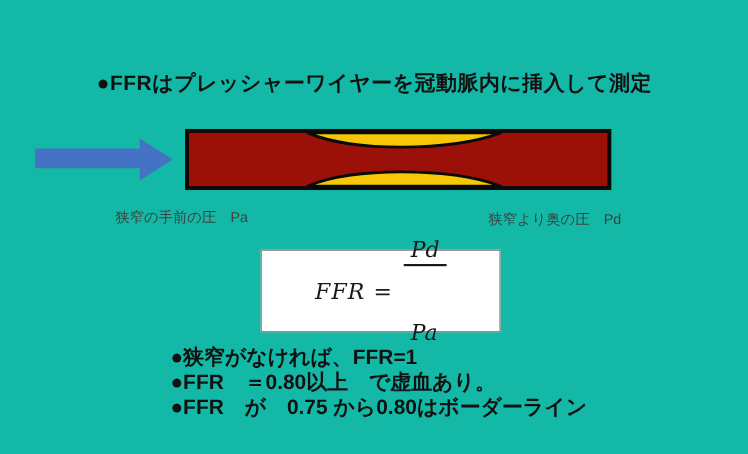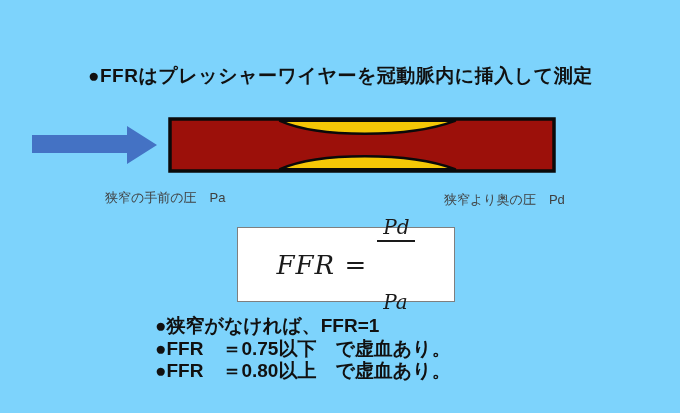--- a/index.html
+++ b/index.html
@@ -2,21 +2,21 @@
 <html><head>
 <meta charset="utf-8">
 <style>
   * { margin: 0; padding: 0; box-sizing: border-box; }
   html, body { background: #ffffff; }
   body { font-family: "Liberation Sans", sans-serif; }
   .slide {
     position: relative;
     width: 680px;
     height: 413px;
-    background: #7dd3fc;
+    background: #14b8a6;
     overflow: hidden;
   }
   .title {
     position: absolute;
     left: 88px;
     top: 63px;
     width: 560px;
     font-size: 19px;
     font-weight: bold;
     color: #111111;
@@ -51,21 +51,21 @@
     background: #ffffff;
     display: flex;
     align-items: center;
     justify-content: center;
     gap: 10px;
     font-family: "DejaVu Serif", "Liberation Serif", serif;
     font-style: italic;
     color: #1a1a1a;
   }
   .formula-lhs {
-    font-size: 26px;
+    font-size: 20px;
     letter-spacing: 1px;
   }
   .frac {
     display: inline-flex;
     flex-direction: column;
     align-items: flex-start;
     font-size: 20px;
     line-height: 1.15;
   }
   .frac .num {
@@ -110,17 +110,17 @@
   <div class="formula-box">
     <span class="formula-lhs">FFR =</span>
     <span class="frac">
       <span class="num">Pd</span>
       <span class="den">Pa</span>
     </span>
   </div>
 
   <div class="bullets">
     <div>●狭窄がなければ、FFR=1</div>
-    <div>●FFR　＝0.75以下　で虚血あり。</div>
     <div>●FFR　＝0.80以上　で虚血あり。</div>
+    <div>●FFR　が　0.75 から0.80はボーダーライン</div>
   </div>
 
 </div>
 
 </body></html>

